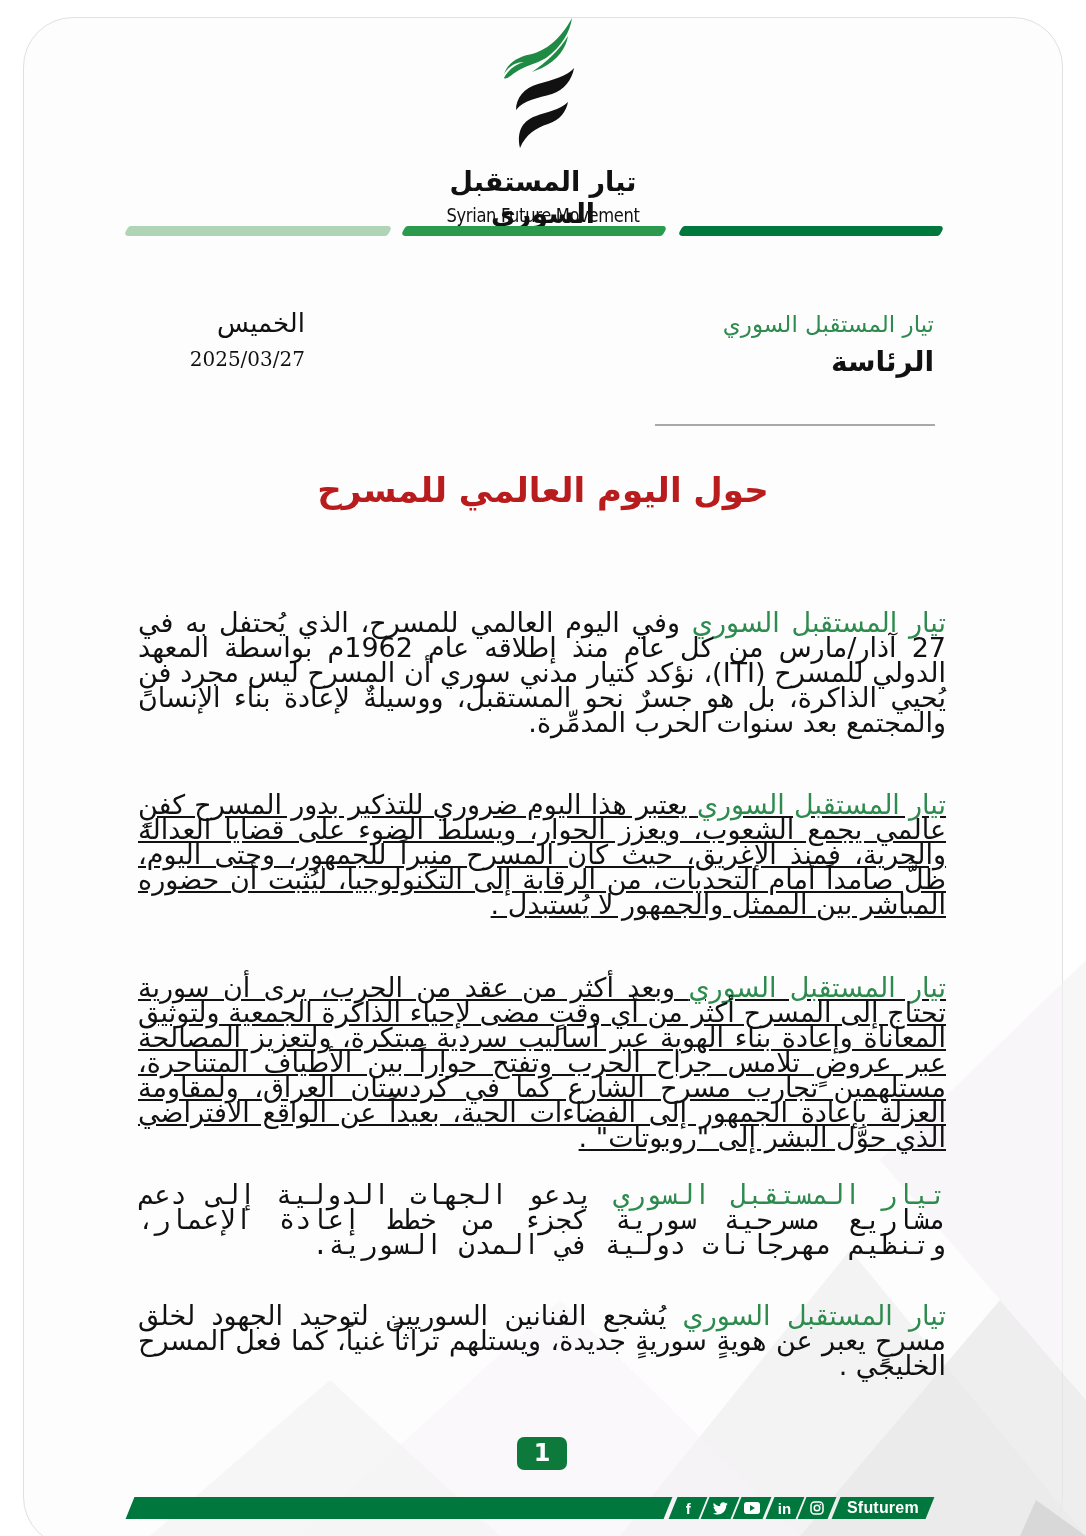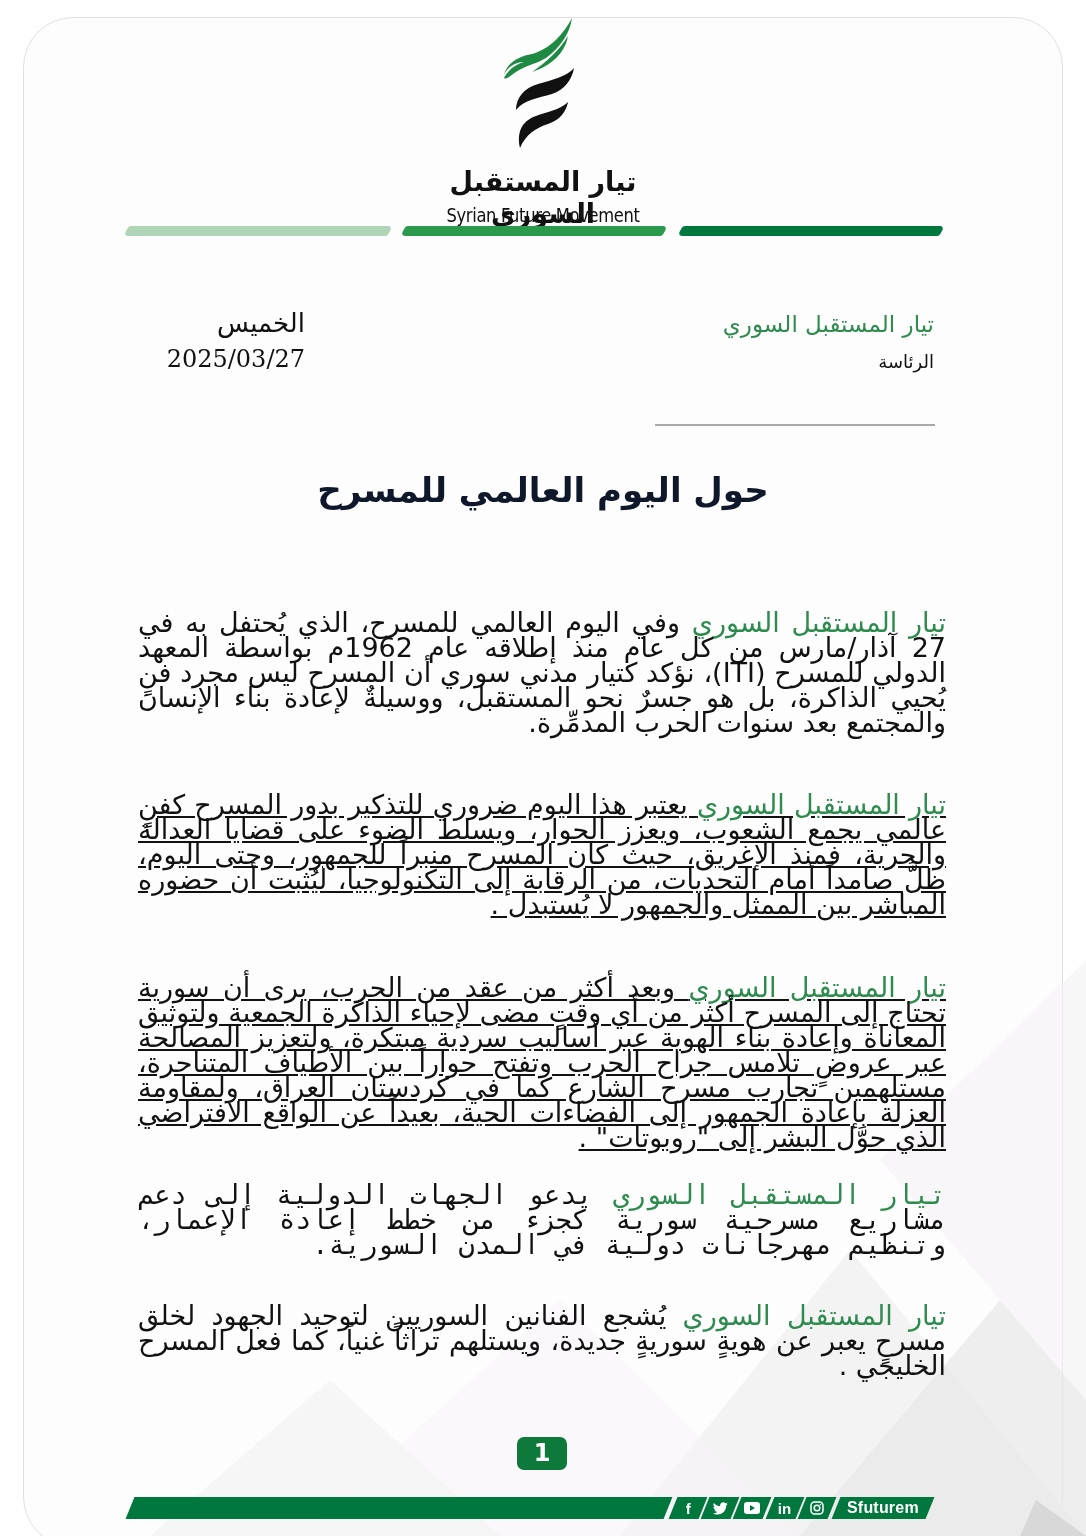--- a/index.html
+++ b/index.html
@@ -21,28 +21,28 @@
 
     
     .hbar { position: absolute; top: 226px; height: 10px; transform: skewX(-30deg); border-radius: 2px 5px 2px 5px; }
     .hbar-1 { left: 126px; width: 264px; background: #b0d4b6; }
     .hbar-2 { left: 403px; width: 262px; background: #2c9a4c; }
     .hbar-3 { left: 680px; width: 262px; background: #00773d; }
 
     
     .sender { position: absolute; right: 152px; top: 305px; width: 300px; direction: rtl; text-align: right; }
     .sender .org { font-size: 23px; color: #2e8b4e; line-height: 38px; }
-    .sender .line { font-size: 18px; color: #111; line-height: 38px; }
+    .sender .line { font-size: 28px; color: #111; line-height: 38px; font-weight: bold; }
     .sender-rule { position: absolute; left: 655px; top: 424px; width: 280px; height: 2px; background: #a9a9a9; }
 
     .date-block { position: absolute; left: 160px; top: 305px; width: 145px; text-align: right; direction: rtl; }
     .date-block .day { font-size: 26px; color: #111; line-height: 36px; }
-    .date-block .date { font-family: "DejaVu Serif", serif; font-size: 24px; color: #111; line-height: 36px; direction: ltr; text-align: right; }
+    .date-block .date { font-family: "DejaVu Serif", serif; font-size: 20px; color: #111; line-height: 36px; direction: ltr; text-align: right; }
 
-    .title { position: absolute; left: 0; right: 0; top: 465px; text-align: center; direction: rtl; font-size: 34px; font-weight: bold; color: #0f172a; line-height: 50px; }
+    .title { position: absolute; left: 0; right: 0; top: 465px; text-align: center; direction: rtl; font-size: 34px; font-weight: bold; color: #b91c1c; line-height: 50px; }
 
     
     .body { position: absolute; left: 138px; width: 808px; direction: rtl; text-align: justify; text-align-last: right; }
     .para { font-size: 27px; color: #111; line-height: 25px; }
     .para .org { color: #2e8b4e; }
     .p1 { top: 610px; }
     .p2 { top: 792px; text-decoration: underline; }
     .p3 { top: 975px; text-decoration: underline; }
     .p4 { top: 1185px; font-family: Liberation Mono, monospace; }
     .p5 { top: 1303px; }

